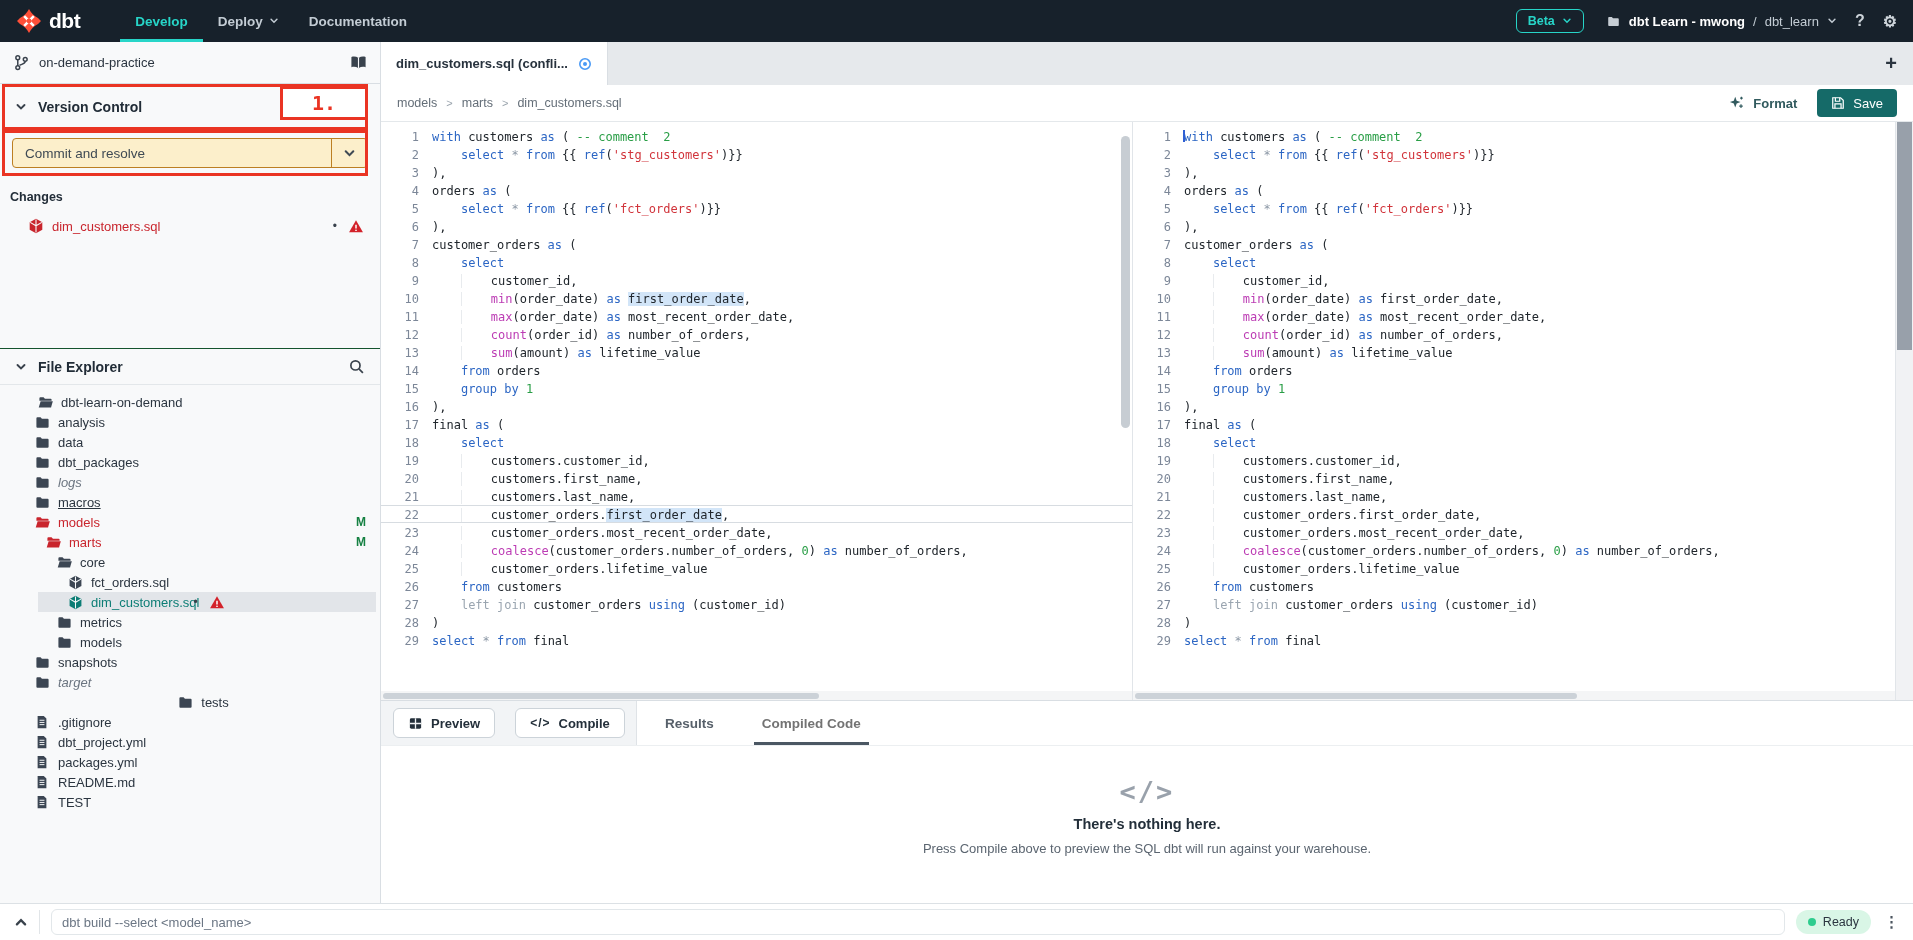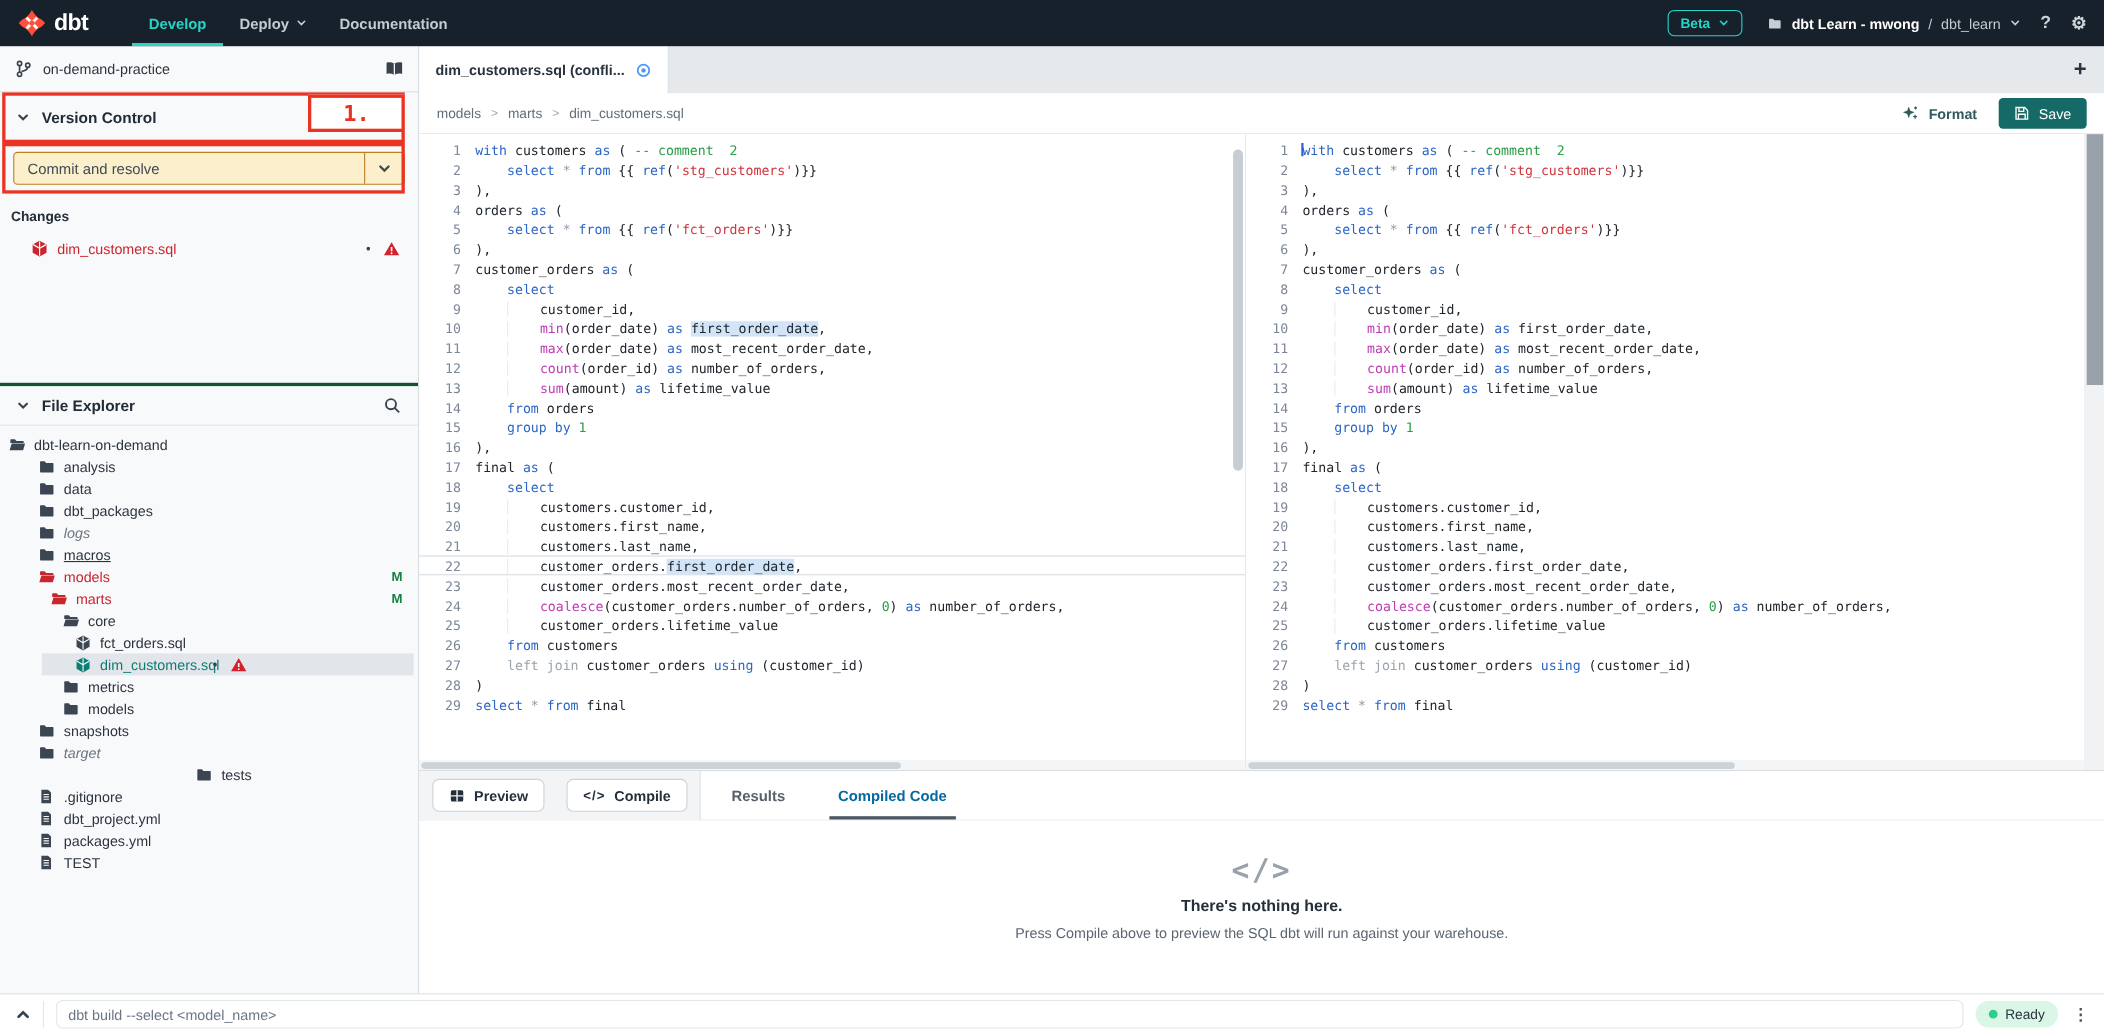--- a/index.html
+++ b/index.html
@@ -57,21 +57,21 @@
   .warn-wrap{width:16px;height:15px}
 
   
   .ann{position:absolute;border:3px solid var(--annotation_red);pointer-events:none;z-index:8}
   .ann-label{position:absolute;left:280px;top:44px;width:88px;height:34px;background:#fff;
              border:3px solid var(--annotation_red);color:var(--annotation_red);z-index:9;
              font-size:20px;font-weight:700;display:flex;align-items:center;justify-content:center;
              pointer-events:none;font-family:"DejaVu Sans Mono",monospace}
 
   
-  .fe{position:absolute;top:306px;left:0;right:0;bottom:0;border-top:3px solid #14532d}
+  .fe{position:absolute;top:306px;left:0;right:0;bottom:0;border-top:1px solid #14532d}
   .fe-header{height:36px;border-bottom:1px solid #e3e7ea;display:flex;align-items:center;gap:11px;
              padding:0 15px;font-size:14px;font-weight:700;color:#212c37}
   .fe-header .chev{width:12px;height:12px;color:#39424c}
   .fe-header .sp{flex:1}
   .fe-tree{padding-top:7px;overflow:hidden}
   .tree-row{height:20px;display:flex;align-items:center;font-size:13px;color:#2b3540;
             position:relative;padding-right:8px;cursor:pointer}
   .tree-row.selected::before{content:'';position:absolute;left:38px;right:4px;top:0;bottom:0;
             background:#e2e5e9;z-index:0}
   .tree-row>*{position:relative;z-index:1}
@@ -127,21 +127,21 @@
   .panel{position:absolute;left:0;right:0;bottom:0;height:203px;background:#fff;border-top:1px solid #d9dee3}
   .panel-toolbar{height:45px;display:flex;align-items:stretch;border-bottom:1px solid #eceff1}
   .btn-strip{width:256px;background:#f2f4f6;border-right:1px solid #dfe3e7;display:flex;
              align-items:center;gap:20px;padding:0 12px}
   .pbtn{height:30px;background:#fff;border:1px solid #ccd3d9;border-radius:6px;display:flex;
         align-items:center;gap:8px;padding:0 14px;font-size:13px;font-weight:600;color:#232f3a;cursor:pointer}
   .pbtn .ic{width:15px;height:15px}
   .pbtn .code-glyph{font-weight:700;font-size:12px;letter-spacing:1px}
   .ptabs{display:flex;align-items:stretch;margin-left:28px;gap:48px}
   .ptab{display:flex;align-items:center;font-size:13.5px;color:#57606a;position:relative;font-weight:600;cursor:pointer}
-  .ptab.active{color:#0369a1}
+  .ptab.active{color:#737373}
   .ptab.active::after{content:'';position:absolute;left:-8px;right:-8px;bottom:0;height:3px;background:#4b5763}
   .empty{position:absolute;top:45px;left:0;right:0;bottom:0;display:flex;flex-direction:column;
          align-items:center;justify-content:center;gap:9px;padding-bottom:18px}
   .empty-icon{color:#99a1ab;font-size:27px;font-weight:700;letter-spacing:2px;font-family:"DejaVu Sans Mono",monospace}
   .empty-title{font-size:14.5px;font-weight:700;color:#232f3a}
   .empty-sub{font-size:13px;color:#5b6570}
 
   
   .commandbar{position:absolute;left:0;right:0;bottom:0;height:37px;background:#fff;
               border-top:1px solid #dce1e5;display:flex;align-items:center;padding:0 14px;gap:11px;z-index:25}
@@ -268,21 +268,21 @@
           <path d="M2.5 4l3.5 3.5L9.5 4"></path>
         </svg>
       <span>File Explorer</span>
       <span class="sp"></span>
       <svg class="sb-icon" viewBox="0 0 16 16" fill="none" stroke="currentColor" stroke-width="1.6">
           <circle cx="7" cy="7" r="4.3"></circle>
           <path d="M10.3 10.3L14 14"></path>
         </svg>
     </div>
     <div class="fe-tree">
-        <div class="tree-row" style="padding-left: 8px;">
+        <div class="tree-row" style="padding-left: 38px;">
           <span class="tree-icon">
             <svg viewBox="0 0 16 16" width="15" height="15" fill="currentColor">
               <path d="M1.5 3.5c0-.6.4-1 1-1h3.4l1.5 1.6h6.1c.6 0 1 .4 1 1V6H1.5V3.5z"></path>
               <path d="M.8 13.2L2.8 6.6h13l-1.9 6.6H.8z"></path>
             </svg>
           </span>
           <span class="tree-label">dbt-learn-on-demand</span>
         </div>
         <div class="tree-row" style="padding-left: 35px;">
           <span class="tree-icon">
@@ -440,20 +440,29 @@
           <span class="tree-label">dbt_project.yml</span>
         </div>
         <div class="tree-row" style="padding-left: 35px;">
           <span class="tree-icon">
             <svg viewBox="0 0 16 16" width="14" height="14" fill="currentColor">
               <path d="M3 1h7l3 3v11H3V1z"></path>
               <path d="M5.2 6h5.6M5.2 8.5h5.6M5.2 11h5.6" stroke="#f8f9fa" stroke-width="1.1"></path>
             </svg>
           </span>
           <span class="tree-label">packages.yml</span>
+        </div>
+        <div class="tree-row" style="padding-left: 35px;">
+          <span class="tree-icon">
+            <svg viewBox="0 0 16 16" width="14" height="14" fill="currentColor">
+              <path d="M3 1h7l3 3v11H3V1z"></path>
+              <path d="M5.2 6h5.6M5.2 8.5h5.6M5.2 11h5.6" stroke="#f8f9fa" stroke-width="1.1"></path>
+            </svg>
+          </span>
+          <span class="tree-label">README.md</span>
         </div>
         <div class="tree-row" style="padding-left: 35px;">
           <span class="tree-icon">
             <svg viewBox="0 0 16 16" width="14" height="14" fill="currentColor">
               <path d="M3 1h7l3 3v11H3V1z"></path>
               <path d="M5.2 6h5.6M5.2 8.5h5.6M5.2 11h5.6" stroke="#f8f9fa" stroke-width="1.1"></path>
             </svg>
           </span>
           <span class="tree-label">TEST</span>
         </div>

